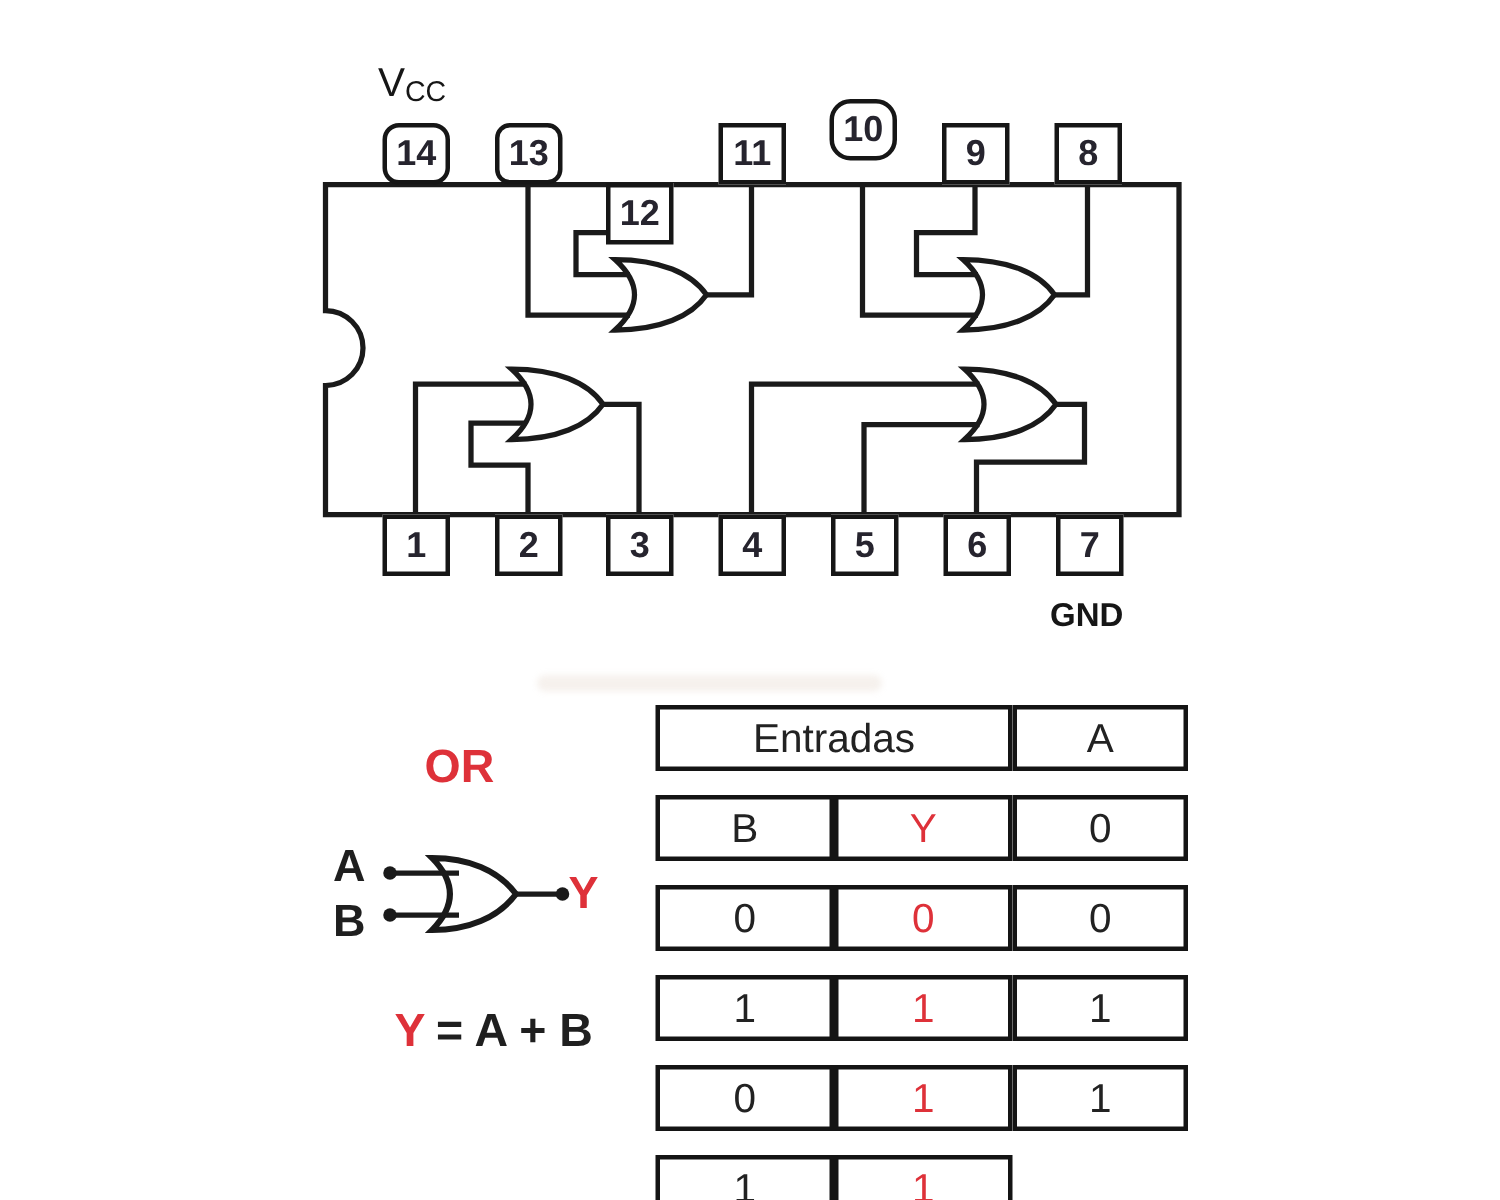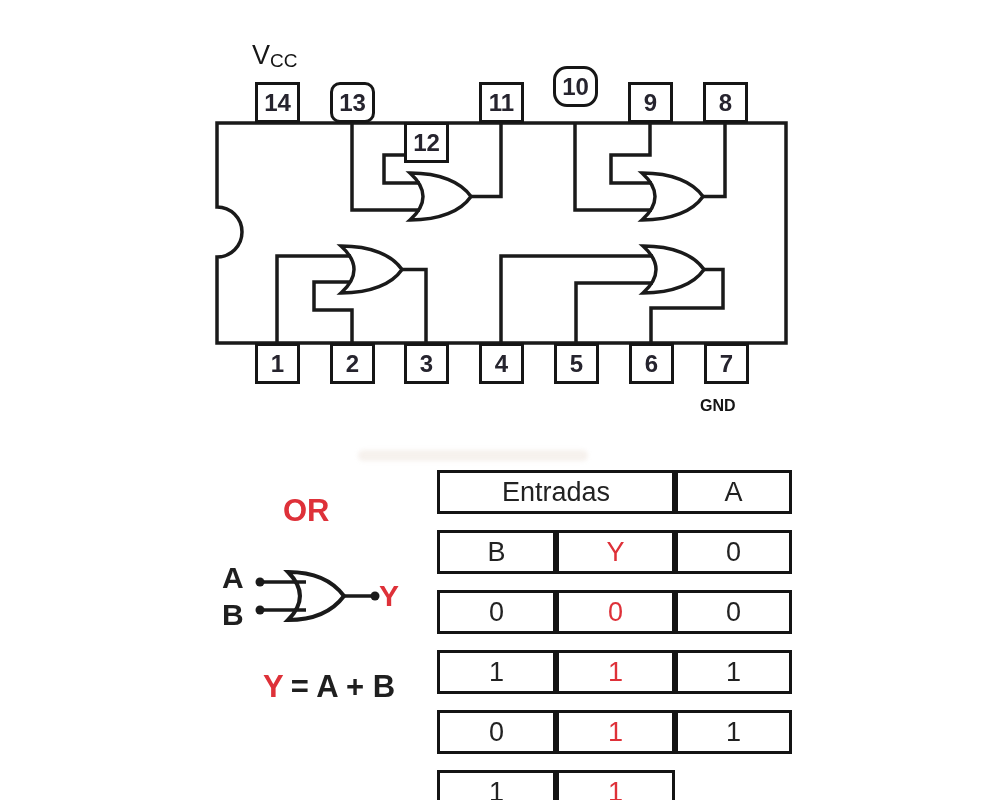--- a/index.html
+++ b/index.html
@@ -17,21 +17,21 @@
   
   .pin{
     position:absolute;width:45px;height:41px;box-sizing:border-box;
     border:3.5px solid #161616;background:#fff;z-index:2;
     display:flex;align-items:center;justify-content:center;
     font-weight:bold;font-size:24px;color:#26242e;
   }
 
   .vcc{left:252px;top:40px;font-weight:normal;font-size:27px;color:#161616;z-index:3;}
   .vcc .sub{font-size:19px;position:relative;top:3px;letter-spacing:0px;}
-  .gnd{left:700px;top:397px;font-weight:bold;font-size:16px;color:#161616;z-index:3;}
+  .gnd{left:700px;top:397px;font-weight:bold;font-size:22px;color:#161616;z-index:3;}
 
   
   .watermark{left:358px;top:450px;width:230px;height:11px;
     background:rgba(196,166,146,0.16);border-radius:6px;filter:blur(2px);}
 
   
   .or-title{left:283px;top:493px;width:56px;text-align:left;
     font-size:31px;font-weight:600;color:var(--red);}
   .lbl{font-size:30px;font-weight:600;color:#1f1f1f;line-height:1;}
   .lbl-a{left:222px;top:563px;}
@@ -78,21 +78,21 @@
     <path d="M 352 342 V 310 H 314 V 282 H 351"></path>
     <path d="M 426 342 V 269.5 H 402"></path>
     <path d="M 341 246 C 371 246 392 255 402 269.5 C 392 284 371 293 341 293 Q 367 269.5 341 246 Z"></path>
 
     <path d="M 501 342 V 256 H 653"></path>
     <path d="M 576 342 V 283 H 653"></path>
     <path d="M 704 269.5 H 723 V 308 H 651 V 342"></path>
     <path d="M 643 246 C 673 246 694 255 704 269.5 C 694 284 673 293 643 293 Q 669 269.5 643 246 Z"></path>
   </svg>
 
-  <div class="pin" style="left:255px;top:82px;">14</div>
+  <div class="pin" style="left:255px;top:82px;border-radius:11px;">14</div>
   <div class="pin" style="left:330px;top:82px;border-radius:10px;">13</div>
   <div class="pin" style="left:404px;top:82px;margin-top:40px;">12</div>
   <div class="pin" style="left:479px;top:82px;">11</div>
   <div class="pin" style="left:553px;top:66px;border-radius:14px;">10</div>
   <div class="pin" style="left:628px;top:82px;">9</div>
   <div class="pin" style="left:703px;top:82px;">8</div>
 
   <div class="pin" style="left:255px;top:343px;">1</div>
   <div class="pin" style="left:330px;top:343px;">2</div>
   <div class="pin" style="left:404px;top:343px;">3</div>

